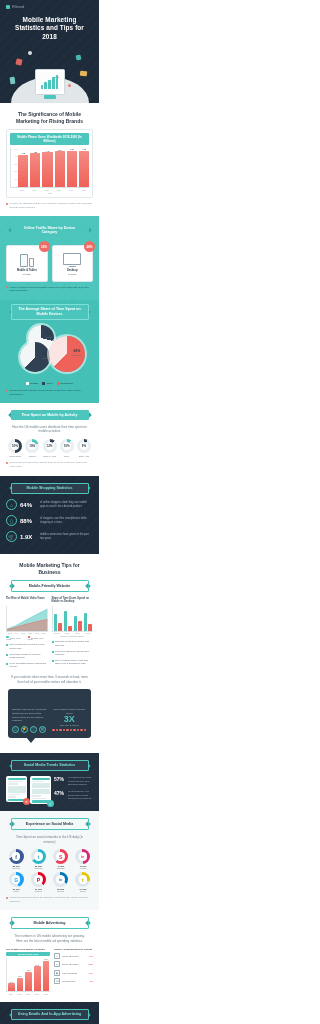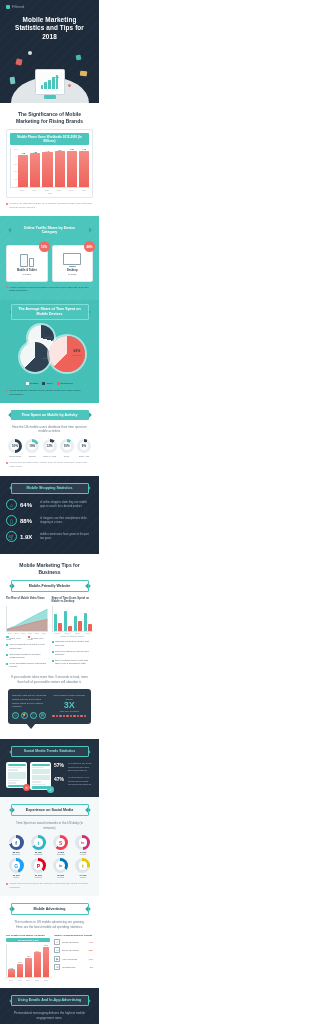--- a/index.html
+++ b/index.html
@@ -136,21 +136,21 @@
   .leg2 { display:flex; gap:3px; font-size:2px; color:#6d7f8c; margin-top:1.5px; }
   .leg2 i { width:2.5px;height:2.5px;display:inline-block;margin-right:.8px;border-radius:.4px;}
   .bullets { margin-top:3px; }
   .bullets li { list-style:none; display:flex; gap:1.5px; font-size:2.4px; line-height:1.5; color:#5d6c78; margin-bottom:2px; }
   .bullets li .sq { width:2px;height:2px;background:#4cc6bd;flex:0 0 auto;margin-top:1px; }
 
   
   .bubble { background:#2b3a49; border-radius:3px; padding:5px 4px; position:relative; margin:5px 2px 8px; }
   .bubble::after { content:""; position:absolute; left:18px; bottom:-5px; border-left:5px solid transparent;
     border-right:5px solid transparent; border-top:6px solid #2b3a49; }
-  .bub-grid { display:flex; gap:4px; }
+  .bub-grid { display:flex; gap:4px;margin-top:14px; }
   .bub-l { flex:1; }
   .bub-r { flex:1; text-align:center; }
   .bub-txt { font-size:2.4px; line-height:1.5; color:#a9bdc9; }
   .bigx { font-size:9px; font-weight:bold; color:#4cc6bd; line-height:1; }
   .icorow { display:flex; gap:2px; margin-top:3px; }
   .icorow i { width:7px;height:7px;border-radius:50%;border:.6px solid #4cc6bd;color:#4cc6bd;
     display:flex;align-items:center;justify-content:center;font-size:3.5px;font-style:normal;}
   .dots { display:flex; gap:1px; justify-content:center; margin-top:2px; flex-wrap:wrap; }
   .dots i { width:2.5px;height:2.5px;border-radius:50%;background:#f06b63;display:block;}
 

